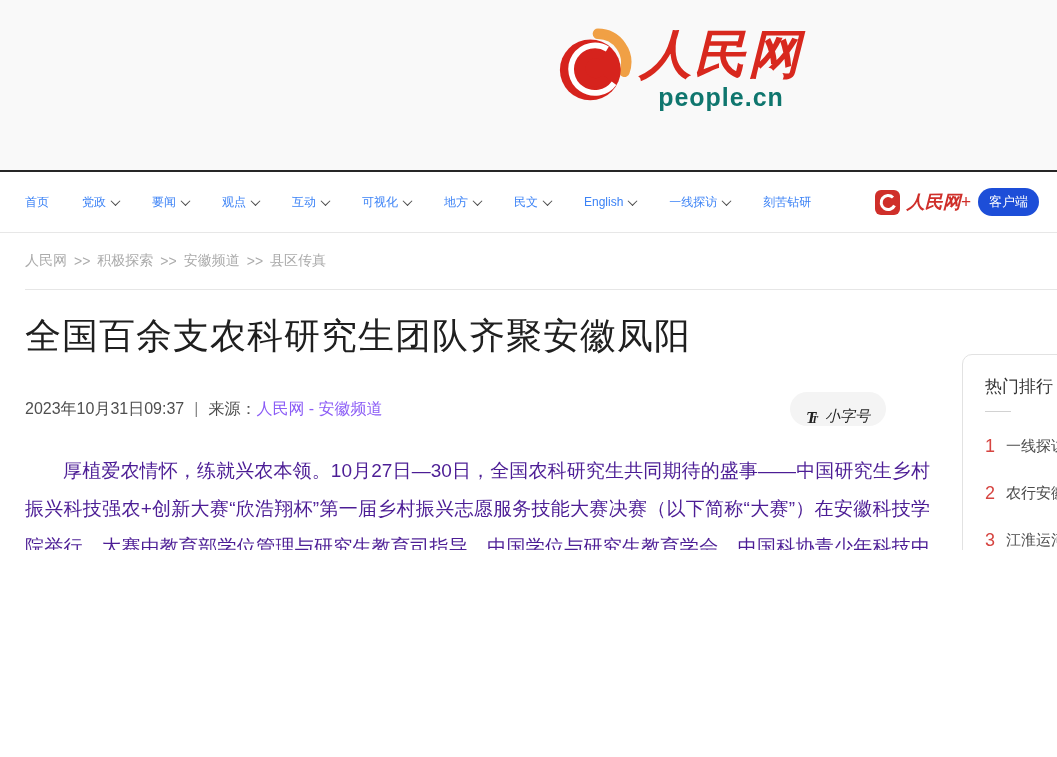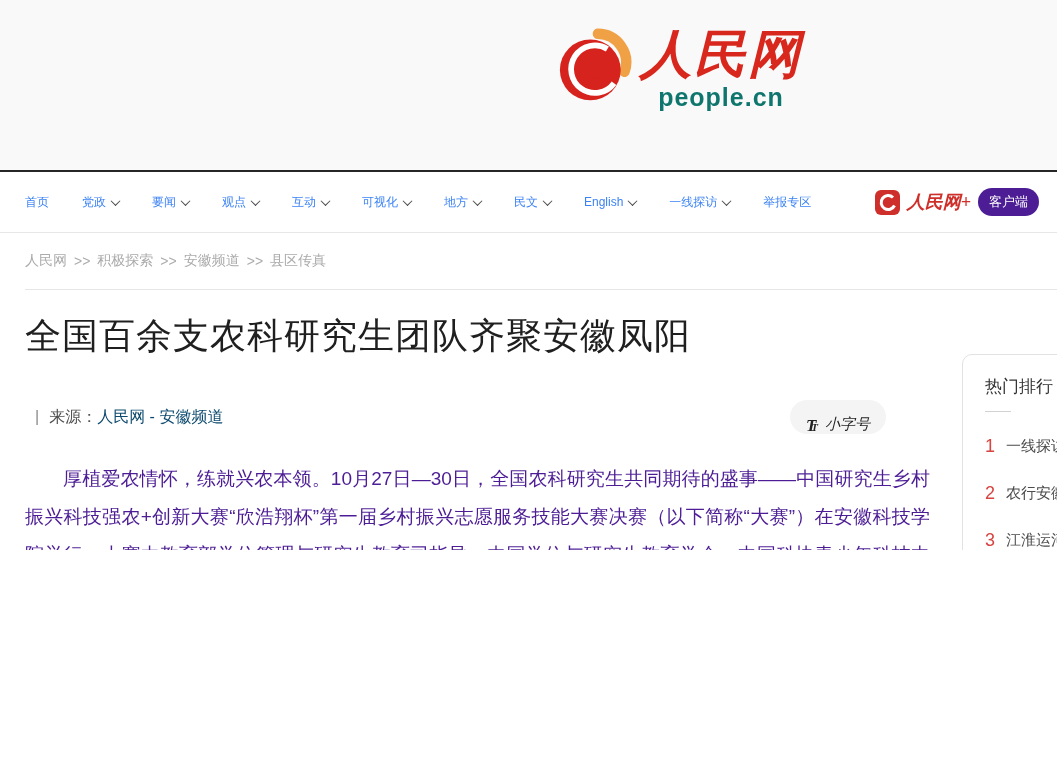--- a/index.html
+++ b/index.html
@@ -18,34 +18,34 @@
   
   .main-nav { height:63px; background:#fff; border-top:2px solid #262626; border-bottom:1px solid #e7e7e7;
               display:flex; align-items:center; padding:0 18px 0 25px; }
   .nav-item { display:flex; align-items:center; gap:6px; margin-right:33px; font-size:12px; color:#3b82f6;
               text-decoration:none; cursor:pointer; white-space:nowrap;justify-content:flex-end; }
   .chev { width:7px; height:7px; border-right:1.5px solid #4a4a4a; border-bottom:1.5px solid #4a4a4a;
           transform:rotate(45deg) translate(-1px,-1px); display:inline-block; }
   .nav-app { margin-left:auto; display:flex; align-items:center; gap:7px; cursor:pointer; }
   .nav-app svg { width:25px; height:25px; }
   .app-brand { color:#cf2f2a; font-size:18px; font-weight:bold; font-style:italic; font-family:"Liberation Serif","DejaVu Serif",serif; }
-  .app-badge { background:#4c1d95; color:#fff; font-size:13px; padding:5px 11px; border-radius:14px; }
+  .app-badge { background:#1d4ed8; color:#fff; font-size:13px; padding:5px 11px; border-radius:14px; }
 
   
   .breadcrumb { height:56px; display:flex; align-items:center; padding-left:25px; font-size:14px; color:#ababab; }
   .breadcrumb a { color:#ababab; text-decoration:none; cursor:pointer; }
   .crumb-sep { margin:0 7px; }
   .page-divider { position:absolute; left:25px; top:289px; width:1032px; height:1px; background:#e6e6e6; }
 
   
   .article { position:absolute; left:25px; top:312px; width:905px; }
-  .article h1 { font-size:36px; font-weight:400; color:#1f1f1f; line-height:48px; margin-bottom:40px; letter-spacing:1px; }
+  .article h1 { font-size:36px; font-weight:400; color:#1f1f1f; line-height:48px; margin-bottom:32px; letter-spacing:1px; }
   .meta { position:relative; display:flex; align-items:center; font-size:16px; color:#4f4f4f; margin-bottom:26px; height:34px; }
   .meta-sep { margin:0 10px; color:#8a8a8a; }
-  .meta a { color:#0c4a6e; text-decoration:none; cursor:pointer; }
+  .meta a { color:#8b5cf6; text-decoration:none; cursor:pointer; }
   .font-pill { position:absolute; right:44px; top:0; height:34px; border:none; background:#f4f4f4; border-radius:17px;
                display:flex; align-items:flex-end; padding:0 16px; gap:7px; font-size:15px; color:#222; cursor:pointer;
                font-family:"Liberation Sans","DejaVu Sans",sans-serif;font-style:italic; }
   .t-big { font-family:"Liberation Serif","DejaVu Serif",serif; font-weight:600; font-size:17px; line-height:1; }
   .t-small { font-family:"Liberation Serif","DejaVu Serif",serif; font-weight:600; font-size:11px; line-height:1; margin-left:-5px; }
   .article p { font-size:19px; line-height:38px; color:#4c1d95; text-align:justify; text-indent:2em; margin-bottom:24px; }
 
   
   .hot-box { position:absolute; left:962px; top:354px; width:220px; height:420px; background:#fff;
              border:1px solid #e2e2e2; border-radius:10px; padding:20px 22px; }
@@ -111,21 +111,21 @@
       </a>
     <a class="nav-item">
         <span>English</span>
         <i class="chev"></i>
       </a>
     <a class="nav-item">
         <span>一线探访</span>
         <i class="chev"></i>
       </a>
     <a class="nav-item">
-        <span>举报专区</span>
+        <span>刻苦钻研</span>
       </a>
     <div class="nav-app">
       <svg viewBox="0 0 25 25">
         <rect x="0" y="0" width="25" height="25" rx="6" fill="#cf2f2a"></rect>
         <path d="M18 7.5 a7 7 0 1 0 1.5 8" fill="none" stroke="#fff" stroke-width="3"></path>
       </svg>
       <span class="app-brand">人民网+</span>
       <span class="app-badge">客户端</span>
     </div>
   </nav>
@@ -137,20 +137,21 @@
     <span class="crumb-sep">&gt;&gt;</span>
     <a>安徽频道</a>
     <span class="crumb-sep">&gt;&gt;</span>
     <a>县区传真</a>
   </div>
   <div class="page-divider"></div>
 
   <main class="article">
     <h1>全国百余支农科研究生团队齐聚安徽凤阳</h1>
     <div class="meta">
+      <span>2023年10月31日09:37</span>
       <span class="meta-sep">|</span>
       <span>来源：</span>
       <a>人民网 - 安徽频道</a>
       <button class="font-pill">
         <span><span class="t-big">T</span><span class="t-small">T</span></span>
         <span>小字号</span>
       </button>
     </div>
     <p>厚植爱农情怀，练就兴农本领。10月27日—30日，全国农科研究生共同期待的盛事——中国研究生乡村振兴科技强农+创新大赛“欣浩翔杯”第一届乡村振兴志愿服务技能大赛决赛（以下简称“大赛”）在安徽科技学院举行。大赛由教育部学位管理与研究生教育司指导，中国学位与研究生教育学会、中国科协青少年科技中心共同主办，全国农业专业学位研究生教育指导委员会、中国学位与研究生教育学会农林学科工作委员会联合指导。</p>
   </main>

